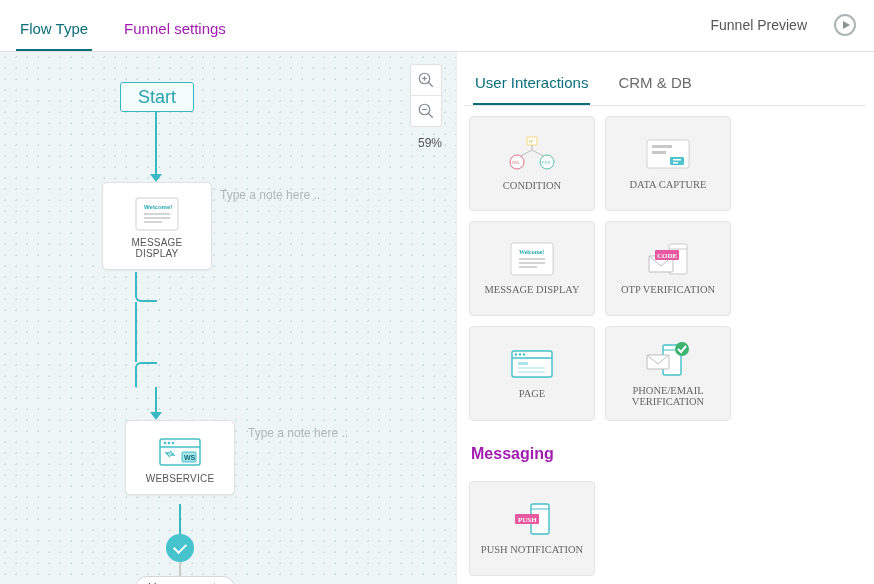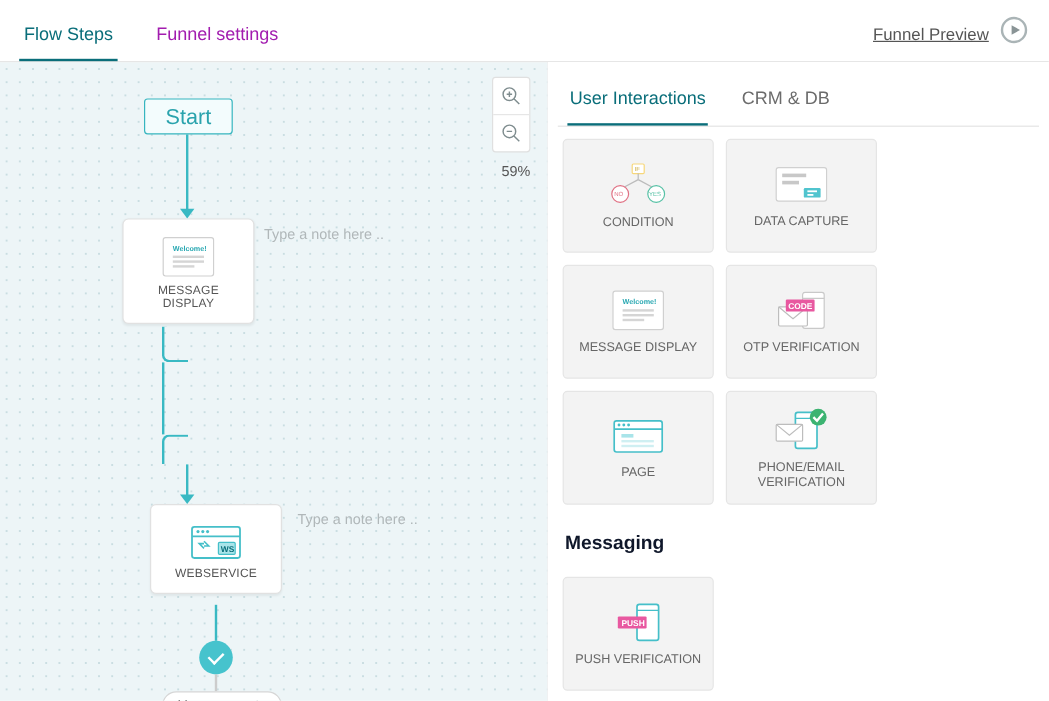--- a/index.html
+++ b/index.html
@@ -30,26 +30,25 @@
   }
   .tab.active {
     color: #0a6e7a;
     border-bottom: 2px solid #0a6e7a;
   }
   .preview {
     position: absolute;
     right: 18px;
     top: 14px;
     display: flex;
-    align-items: flex-end;
-    gap: 10px;
+    align-items: center;
+    gap: 27px;
     font-size: 14px;
     color: #555;
     cursor: pointer;
-    text-decoration: underline;
   }
   .play-icon {
     width: 22px; height: 22px;
     border: 2px solid #aab4b6;
     border-radius: 50%;
     display: flex; align-items: center; justify-content: center;
   }
   .play-icon::before {
     content: ""; display: block;
     border-left: 7px solid #8a9496;
@@ -209,54 +208,55 @@
     color: #6b6b6b;
     cursor: pointer;
     border-bottom: 2px solid transparent;
   }
   .ptab.active {
     color: #0a6e7a;
     border-bottom: 2px solid #0a6e7a;
   }
   .section-head {
     font-size: 16px; font-weight: 700;
-    color: #0f172a;
+    color: #a21caf;
     margin: 14px 6px 8px;
   }
   .tiles {
     display: flex;
     flex-wrap: wrap;
     gap: 10px;
     padding: 10px 4px;
   }
   .tile {
     width: 126px; height: 95px;
     border: 1px solid #e5e5e5;
     background: #f3f3f3;
     border-radius: 4px;
     display: flex; flex-direction: column;
     align-items: center; justify-content: center;
     gap: 8px;
     cursor: grab;
+    font-family: Liberation Serif, serif;
   }
   .tile .tlabel {
     font-size: 10.5px; color: #666;
     text-align: center;
     padding: 0 6px;
   }
   .tile svg { }
 
   .magnify svg { stroke: #7f8d8f; fill: none; stroke-width: 1.6; }
 </style>
 </head>
 <body>
 
 <div class="topbar">
   <div class="tabs">
-    <div class="tab active">Flow Steps</div>
+    <div class="tab active">Flow Type</div>
     <div class="tab">Funnel settings</div>
   </div>
   <div class="preview">
     <span>Funnel Preview</span>
     <span class="play-icon"></span>
   </div>
 </div>
 
 <div class="main">
 
@@ -408,19 +408,19 @@
 
     <div class="section-head">Messaging</div>
     <div class="tiles">
       <div class="tile">
         <svg width="46" height="34" viewBox="0 0 46 34">
           <rect x="22" y="2" width="18" height="30" rx="2" fill="#fff" stroke="#45bfc9" stroke-width="1.4"></rect>
           <line x1="22" y1="7" x2="40" y2="7" stroke="#45bfc9"></line>
           <rect x="6" y="12" width="24" height="10" rx="1" fill="#e858a0"></rect>
           <text x="9" y="20" font-size="7" fill="#fff" font-weight="700">PUSH</text>
         </svg>
-        <div class="tlabel">PUSH VERIFICATION</div>
+        <div class="tlabel">PUSH NOTIFICATION</div>
       </div>
 
     </div>
   </div>
 
 </div>
 
 </body></html>

